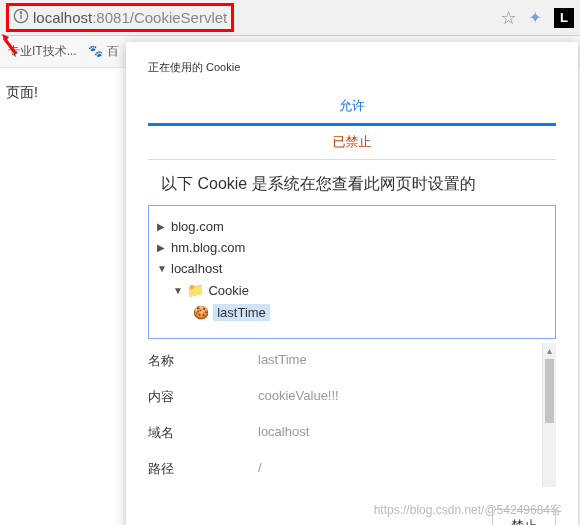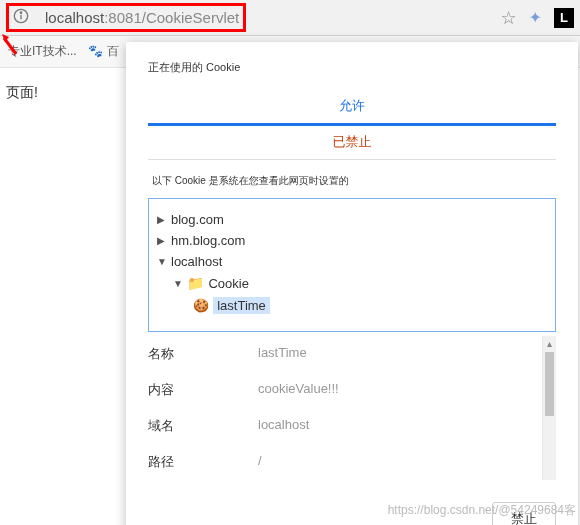--- a/index.html
+++ b/index.html
@@ -19,21 +19,21 @@
       display: flex;
       align-items: center;
       padding: 0 6px;
       border-bottom: 1px solid #d0d0d0;
     }
     .addr-highlight {
       border: 3px solid #ff0000;
       padding: 2px 4px;
       display: flex;
       align-items: center;
-      gap: 16px;
+      gap: 4px;
     }
     .url-text {
       font-size: 15px;
       color: #555;
     }
     .url-port { color: #888; }
     .addr-right {
       margin-left: auto;
       display: flex;
       align-items: center;
@@ -97,22 +97,22 @@
       font-size: 13px;
       cursor: pointer;
     }
     .tab.active {
       color: #1a73e8;
       border-bottom: 3px solid #1a73e8;
       margin-bottom: -1px;
     }
     .tab.inactive { color: #c2410c; }
     .desc {
-      margin: 14px 0 10px 4px;
-      font-size: 10px;
+      margin: 14px 0 10px 13px;
+      font-size: 16px;
       color: #333;
     }
     .tree-box {
       border: 1px solid #7aaef5;
       padding: 10px 8px 14px 8px;
       font-size: 13px;
       color: #333;
       background: #fff;
     }
     .tree-row {
@@ -173,21 +173,21 @@
       color: #333;
     }
     .btn-primary {
       background: #b91c1c;
       border: 1px solid #1a73e8;
       color: #fff;
       margin-left: auto;
     }
     .watermark {
       position: absolute;
-      bottom: 6px; right: 4px;
+      bottom: 6px; right: 18px;
       font-size: 12px; color: #bbb;
     }
     .info-svg { width: 16px; height: 16px; }
   </style>
 </head>
 <body>
 
 <div class="address-bar">
   <div class="addr-highlight">
     <span>

